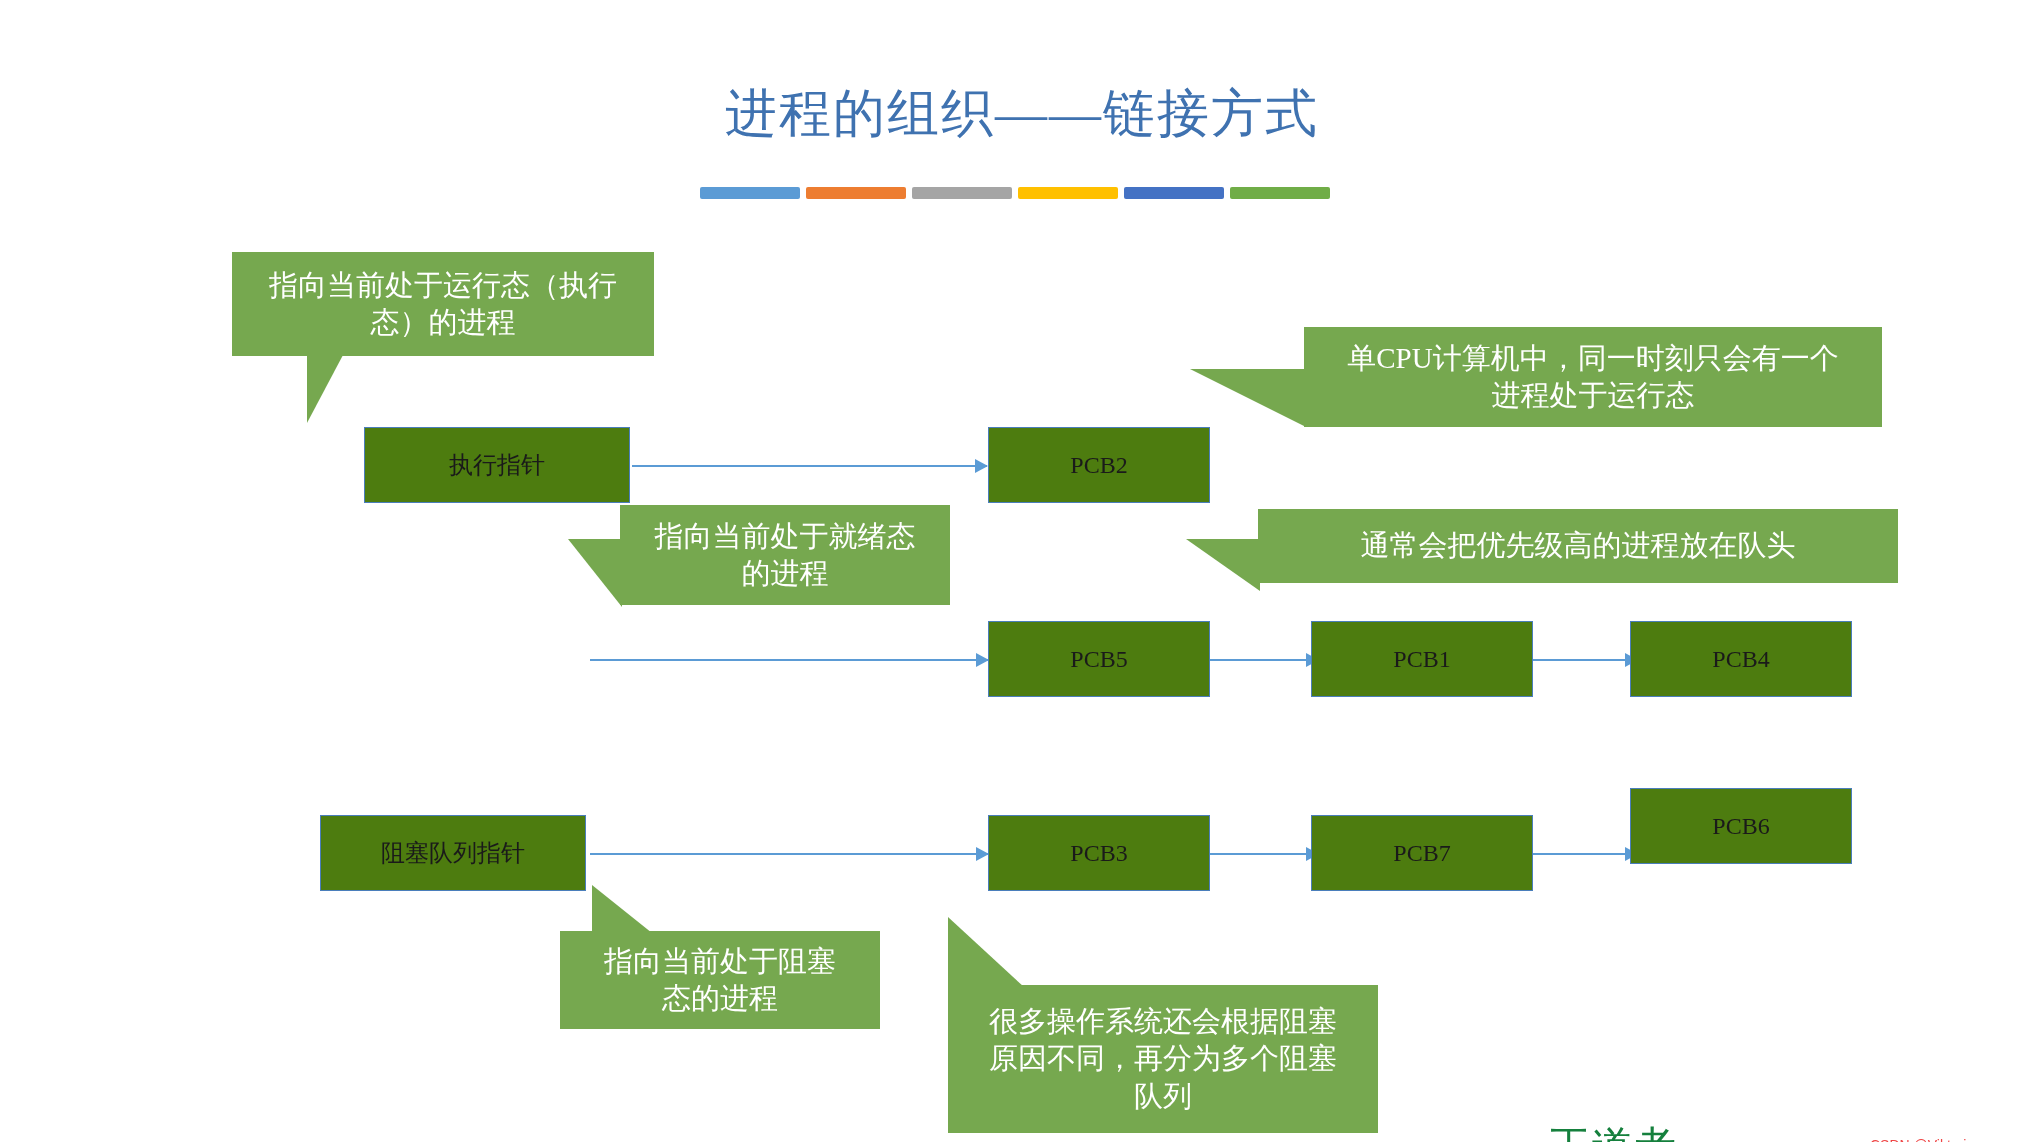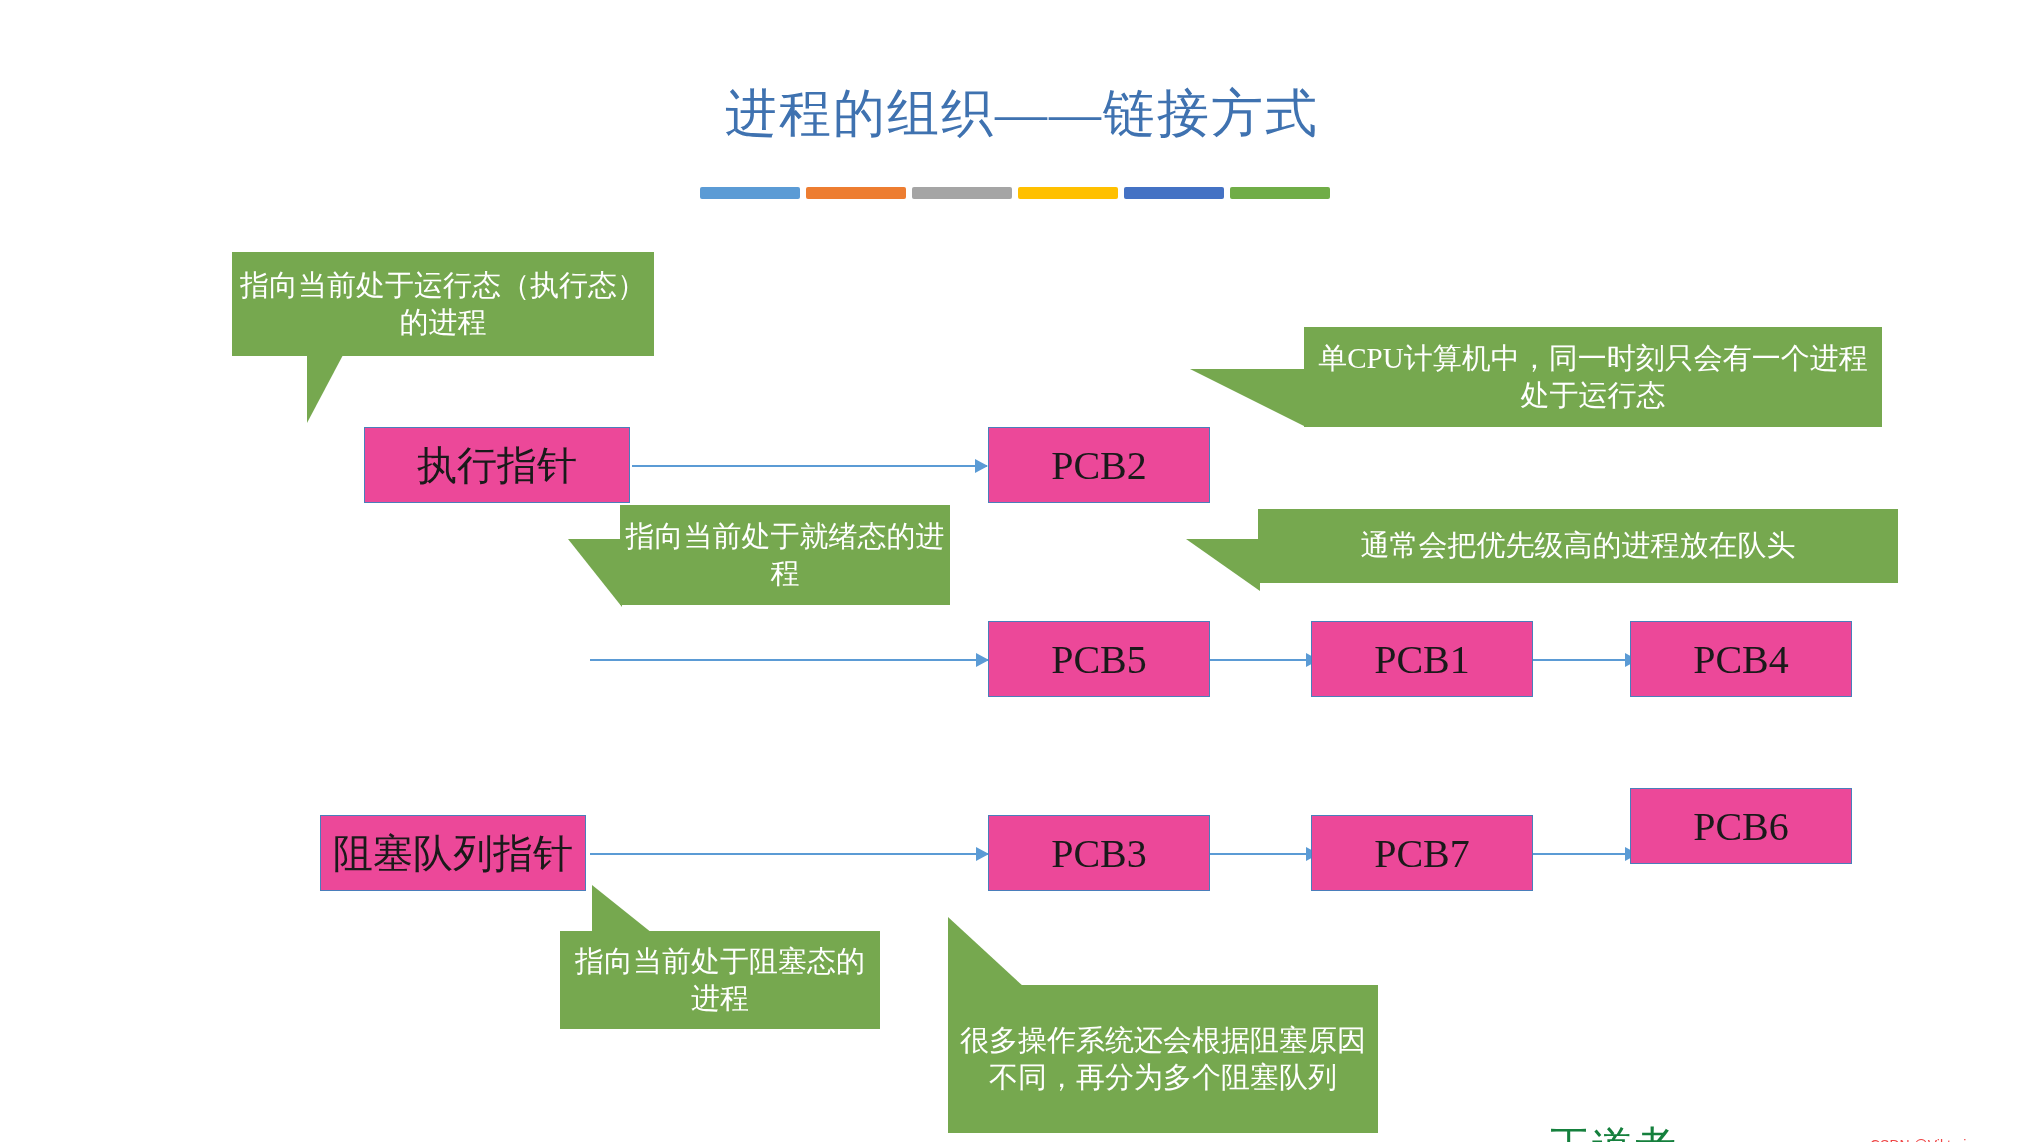--- a/index.html
+++ b/index.html
@@ -41,26 +41,26 @@
   }
   .title-underline span {
     flex: 1 1 0;
     height: 12px;
     border-radius: 2px;
   }
   
   .pcb, .ptr {
     position: absolute;
     box-sizing: border-box;
-    background: #ec4899;
+    background: #4d7c0f;
     border: 1px solid #4a7ebb;
     display: flex;
     align-items: center;
     justify-content: center;
-    font-size: 40px;
+    font-size: 24px;
     color: #1a1a1a;
     font-family: "Liberation Serif", serif;
   }
   .pcb { width: 222px; height: 76px; }
   .ptr { width: 266px; height: 76px; }
   
   .arrow {
     position: absolute;
     height: 2px;
     background: #5b9bd5;
@@ -81,21 +81,21 @@
     position: absolute;
     box-sizing: border-box;
     background: #76a84f;
     color: #ffffff;
     font-size: 29px;
     line-height: 1.28;
     text-align: center;
     display: flex;
     align-items: center;
     justify-content: center;
-    padding: 8px 1px;
+    padding: 8px 30px;
     font-family: "Liberation Serif", serif;
   }
   .tail {
     position: absolute;
     width: 0;
     height: 0;
   }
   
   .wm-main {
     position: absolute;

